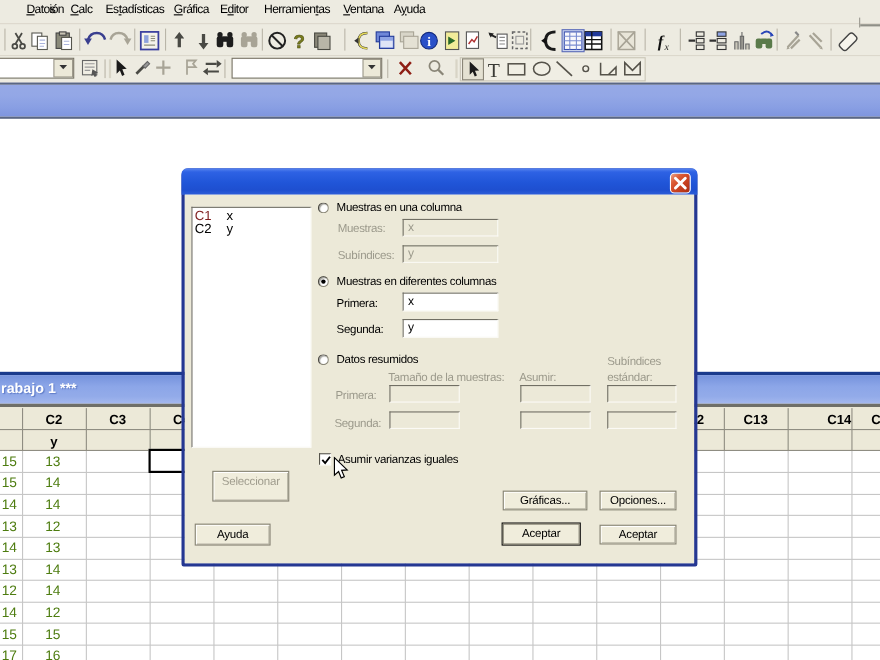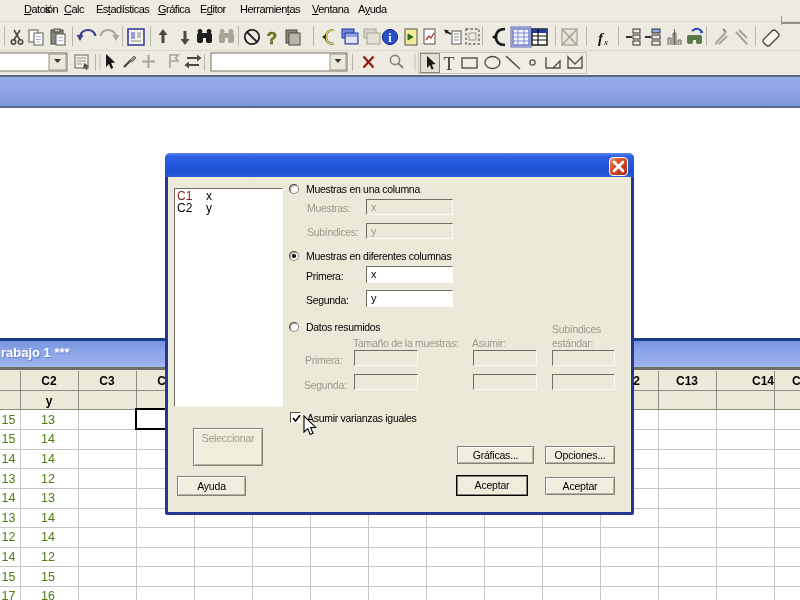--- a/index.html
+++ b/index.html
@@ -301,21 +301,21 @@
 <div class="abs dbox" style="left:308px;top:197px;width:64px;height:16px;"></div>
 <div class="abs dbox" style="left:387px;top:197px;width:63px;height:16px;"></div>
 <div class="abs dbox" style="left:189px;top:221px;width:64px;height:16px;"></div>
 <div class="abs dbox" style="left:308px;top:221px;width:64px;height:16px;"></div>
 <div class="abs dbox" style="left:387px;top:221px;width:63px;height:16px;"></div>
 <div class="abs" style="left:125px;top:259px;width:11px;height:11px;background:#fff;border:1px solid;border-color:#55534a #fbfaf5 #fbfaf5 #55534a;"></div>
 <svg class="abs" style="left:126px;top:260px;" width="11" height="11">
       <path d="M2 5 l2.6 3 L9 2.2" stroke="#000" stroke-width="1.7" fill="none"></path>
     </svg>
 <div class="abs lbl" style="left:142px;top:259px;">Asumir varianzas iguales</div>
-<div class="abs btn" style="left:28px;top:275px;width:70px;height:38px;color:#a09d8e;line-height:18px;">Seleccionar</div>
+<div class="abs btn" style="left:28px;top:275px;width:70px;height:28px;color:#a09d8e;line-height:18px;">Seleccionar</div>
 <div class="abs btn" style="left:292px;top:293px;width:77px;height:18px;color:#000;line-height:16px;">Gráficas...</div>
 <div class="abs btn" style="left:380px;top:293px;width:70px;height:18px;color:#000;line-height:16px;">Opciones...</div>
 <div class="abs btn" style="left:12px;top:323px;width:69px;height:20px;color:#000;line-height:18px;">Ayuda</div>
 <div class="abs btn" style="left:292px;top:323px;width:70px;height:19px;color:#000;box-shadow:0 0 0 1px #000;line-height:17px;">Aceptar</div>
 <div class="abs btn" style="left:380px;top:324px;width:70px;height:18px;color:#000;line-height:16px;">Aceptar</div>
 <svg class="abs" style="left:138px;top:262px;z-index:30;" width="16" height="24">
       <path d="M1 1 L1 17 L4.8 13.6 L7.2 19.5 L10 18.3 L7.6 12.6 L12.6 12.2 Z" fill="#fff" stroke="#000" stroke-width="1.1"></path>
     </svg>
 </div>
 

